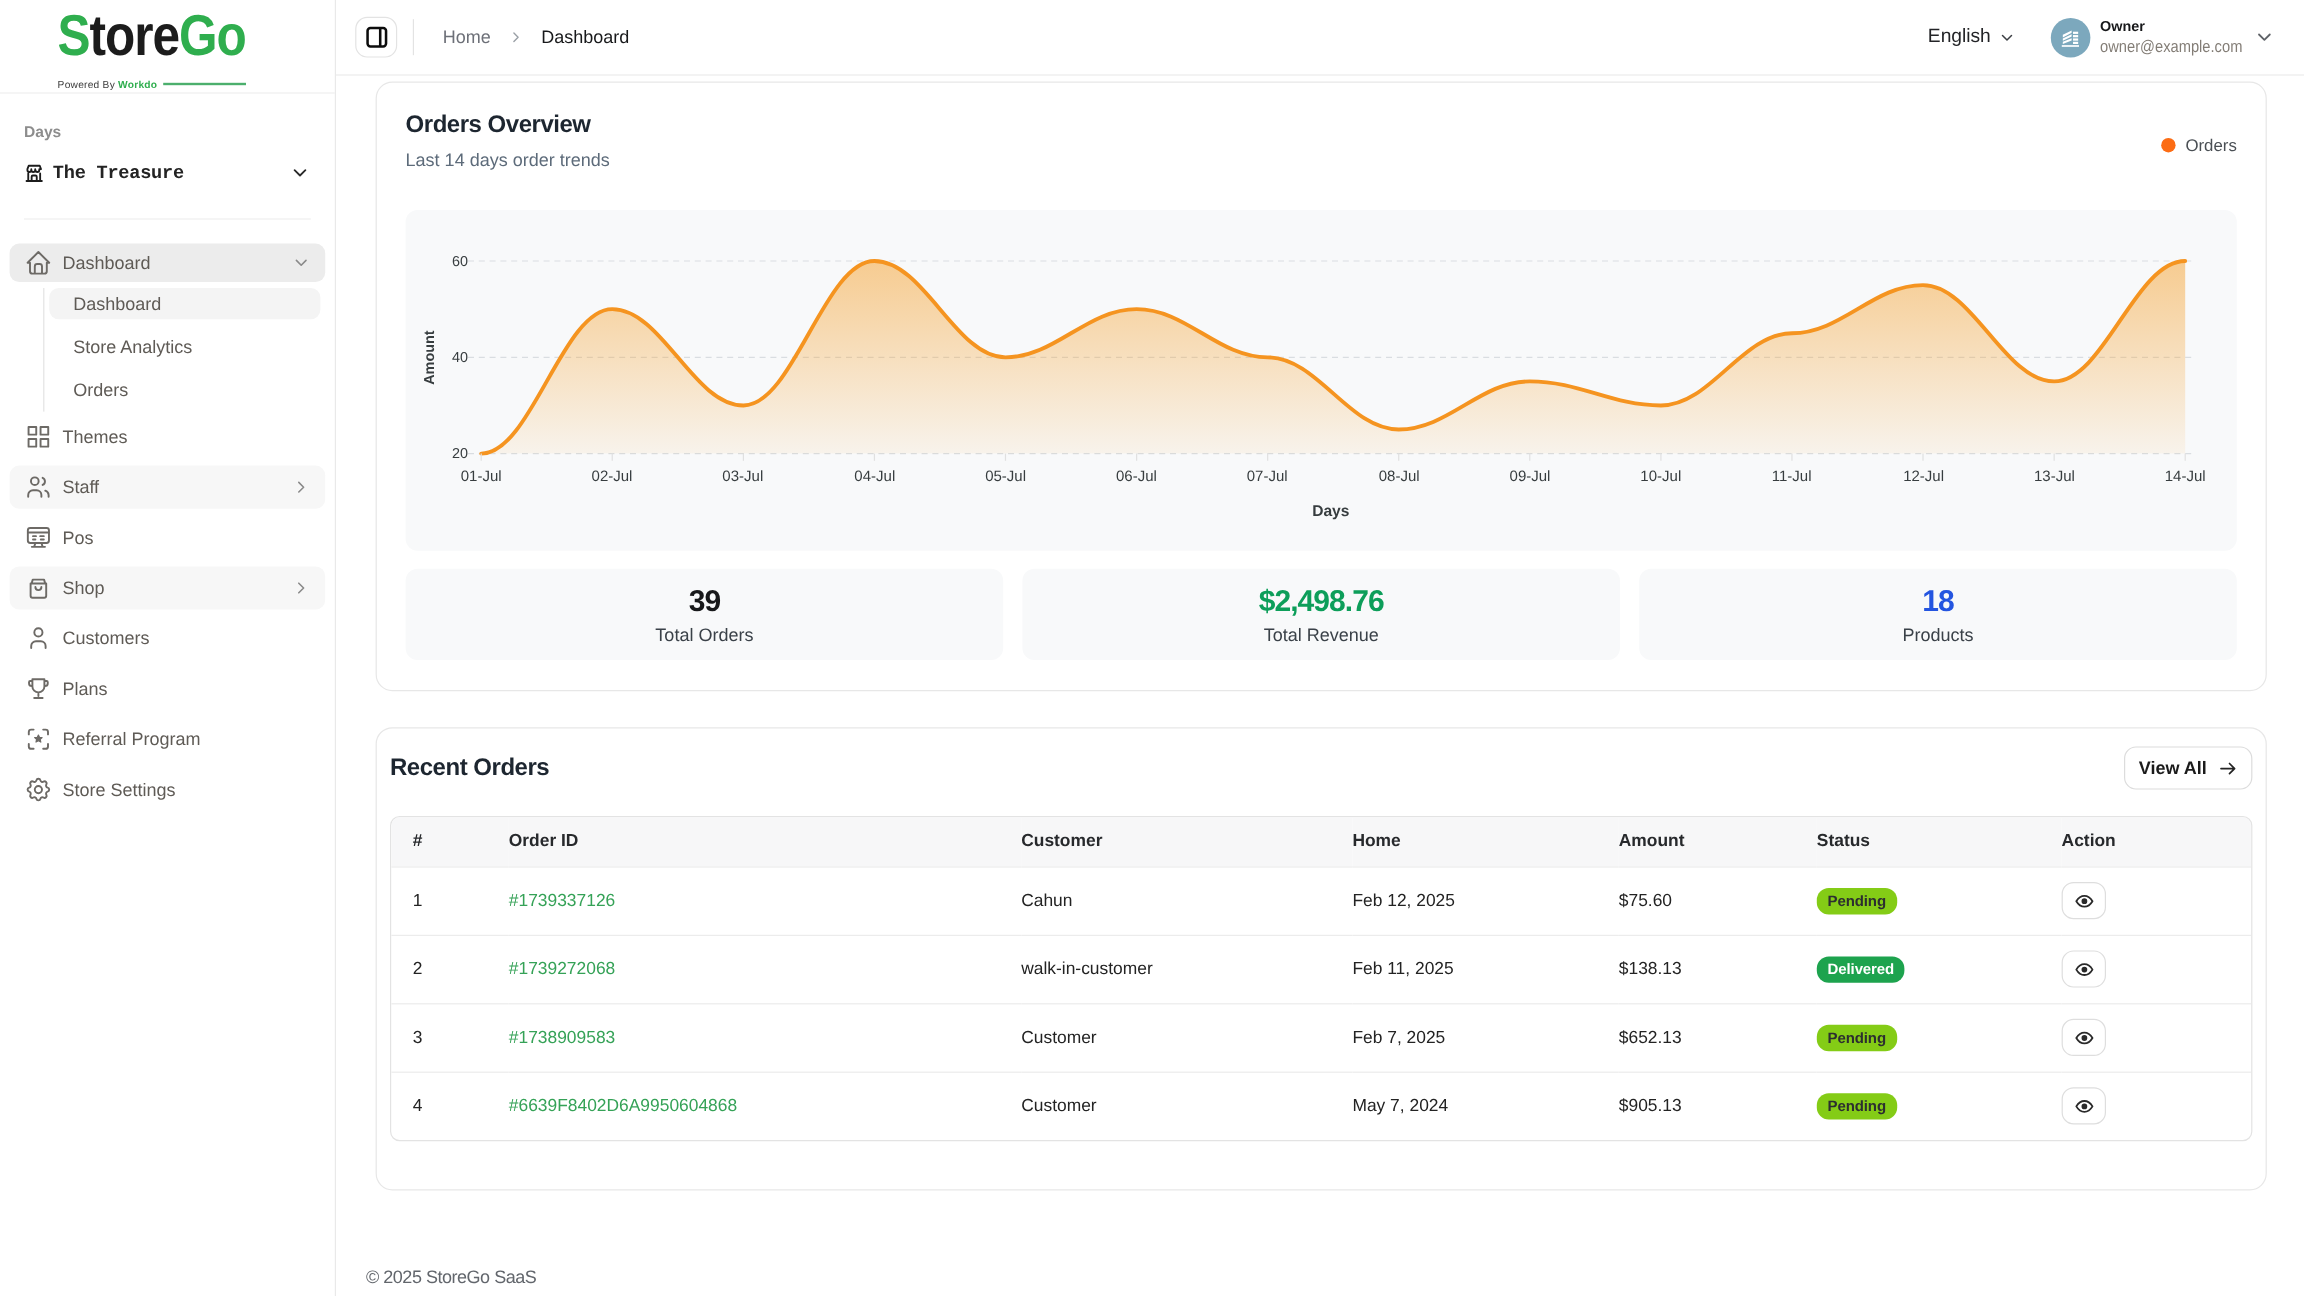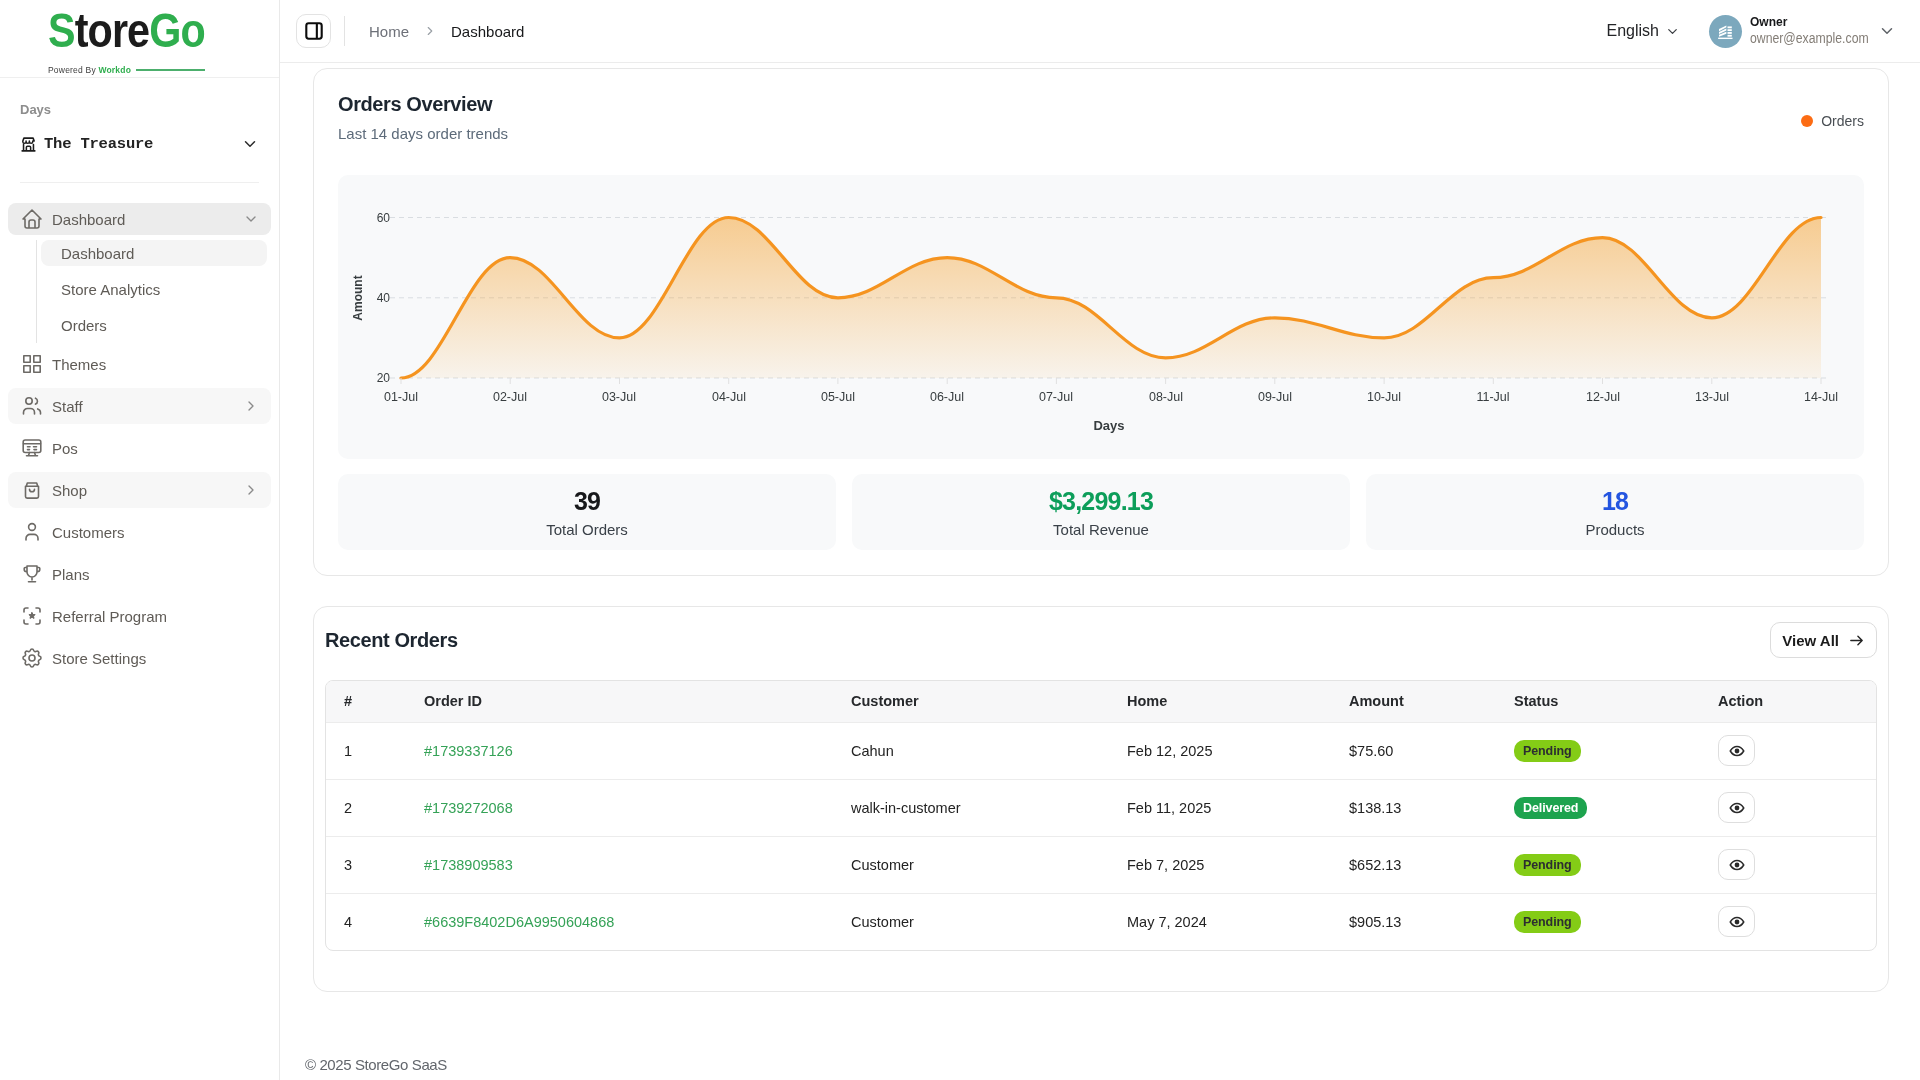--- a/index.html
+++ b/index.html
@@ -282,21 +282,21 @@
             </g>
             <text x="771" y="255" font-size="13" font-weight="bold" fill="#373d3f" text-anchor="middle" font-family="Liberation Sans,sans-serif">Days</text>
           </svg>
         </div>
         <div class="stats">
           <div class="stat">
               <div class="num">39</div>
               <div class="lab">Total Orders</div>
             </div>
           <div class="stat">
-              <div class="num green">$3,299.13</div>
+              <div class="num green">$2,498.76</div>
               <div class="lab">Total Revenue</div>
             </div>
           <div class="stat">
               <div class="num blue">18</div>
               <div class="lab">Products</div>
             </div>
         </div>
       </div>
       <div class="card card2">
         <div class="card2-head">

